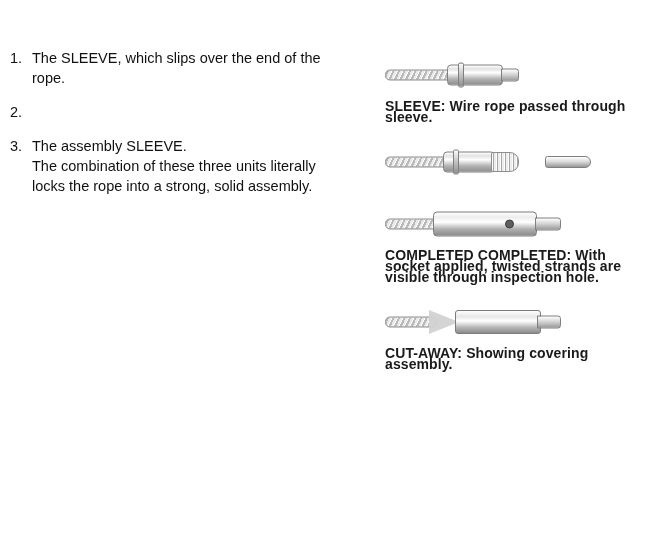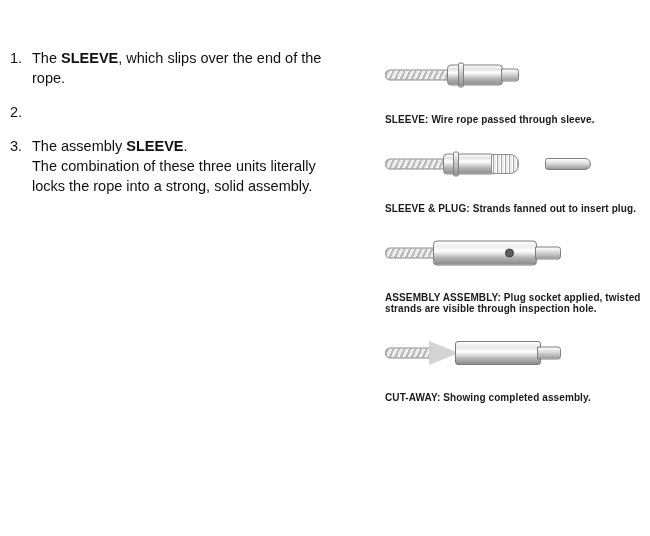--- a/index.html
+++ b/index.html
@@ -36,43 +36,43 @@
     font-size: 14.5px;
     line-height: 20px;
     color: #111;
   }
   .list-text {
     font-size: 14.5px;
     line-height: 20px;
     color: #111;
     max-width: 300px;
   }
-  .list-text b { font-weight: bold; }
+  .list-text b { font-weight: normal; }
 
   
   .fig-col {
     position: absolute;
     left: 385px;
     top: 52px;
     width: 260px;
   }
   .figure {
     margin-bottom: 16px;
   }
   .fig-art {
     height: 46px;
     position: relative;
   }
   .fig-caption {
-    font-size: 10px;
+    font-size: 14px;
     line-height: 11px;
     font-weight: bold;
     color: #1a1a1a;
     letter-spacing: 0.1px;
-    margin-top: 16px;
+    margin-top: 3px;
   }
   .fig-caption .lead { font-weight: bold; }
   .fig-caption .rest { font-weight: bold; }
 
   
   .rope {
     position: absolute;
     top: 50%;
     transform: translateY(-50%);
     height: 11px;
@@ -223,43 +223,40 @@
     </div>
   </div>
 
   <div class="figure">
     <div class="fig-art">
       <div class="rope" style="left:0px; width:64px;"></div>
       <div class="sleeve" style="left:58px; width:52px;"></div>
       <div class="rope-fanned" style="left:106px; width:28px;"></div>
       <div class="plug" style="left:160px; width:46px;"></div>
     </div>
-    <div class="fig-caption">
-      <span class="lead">SLEEVE &amp; PLUG:</span><span class="rest"> Strands fanned out to insert plug.</span>
-    </div>
   </div>
 
 
   <div class="figure">
     <div class="fig-art">
       <div class="rope" style="left:0px; width:56px;"></div>
       <div class="socket" style="left:48px; width:104px;"></div>
       <div class="hole" style="left:120px;"></div>
       <div class="shank" style="left:150px; width:26px;"></div>
     </div>
     <div class="fig-caption">
-      <span class="lead">ASSEMBLY ASSEMBLY:</span><span class="rest"> Plug socket applied, twisted strands are visible through inspection hole.</span>
+      <span class="lead">COMPLETED COMPLETED:</span><span class="rest"> With socket applied, twisted strands are visible through inspection hole.</span>
     </div>
   </div>
 
   <div class="figure">
     <div class="fig-art">
       <div class="rope" style="left:0px; width:52px;"></div>
       <div class="cutaway-cone" style="left:44px;"></div>
       <div class="cutaway-body" style="left:70px; width:86px;"></div>
       <div class="shank" style="left:152px; width:24px;"></div>
     </div>
     <div class="fig-caption">
-      <span class="lead">CUT-AWAY:</span><span class="rest"> Showing completed assembly.</span>
+      <span class="lead">CUT-AWAY:</span><span class="rest"> Showing covering assembly.</span>
     </div>
   </div>
 
 </div>
 
 </body></html>

